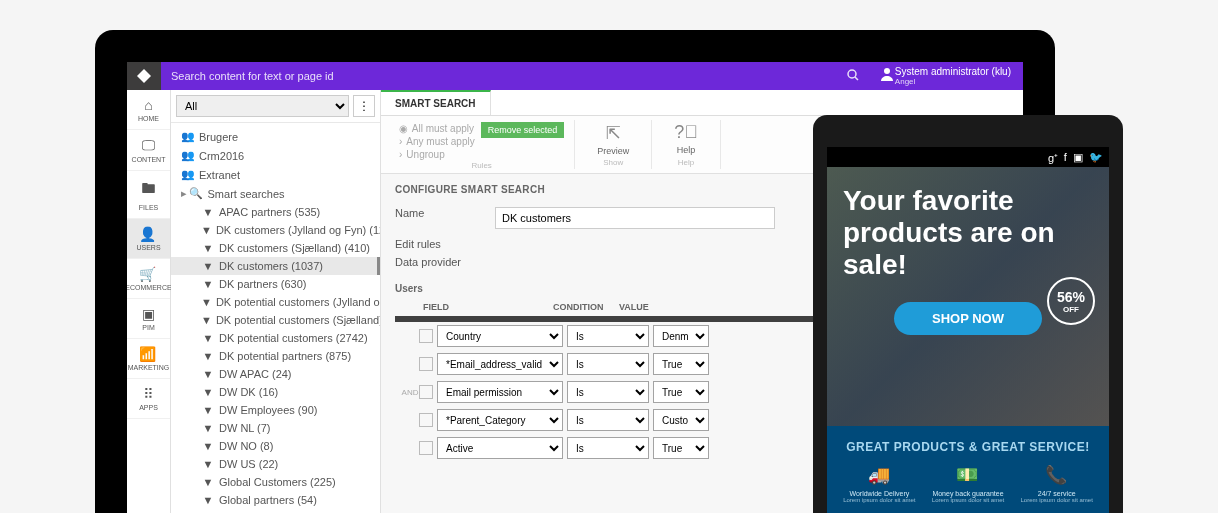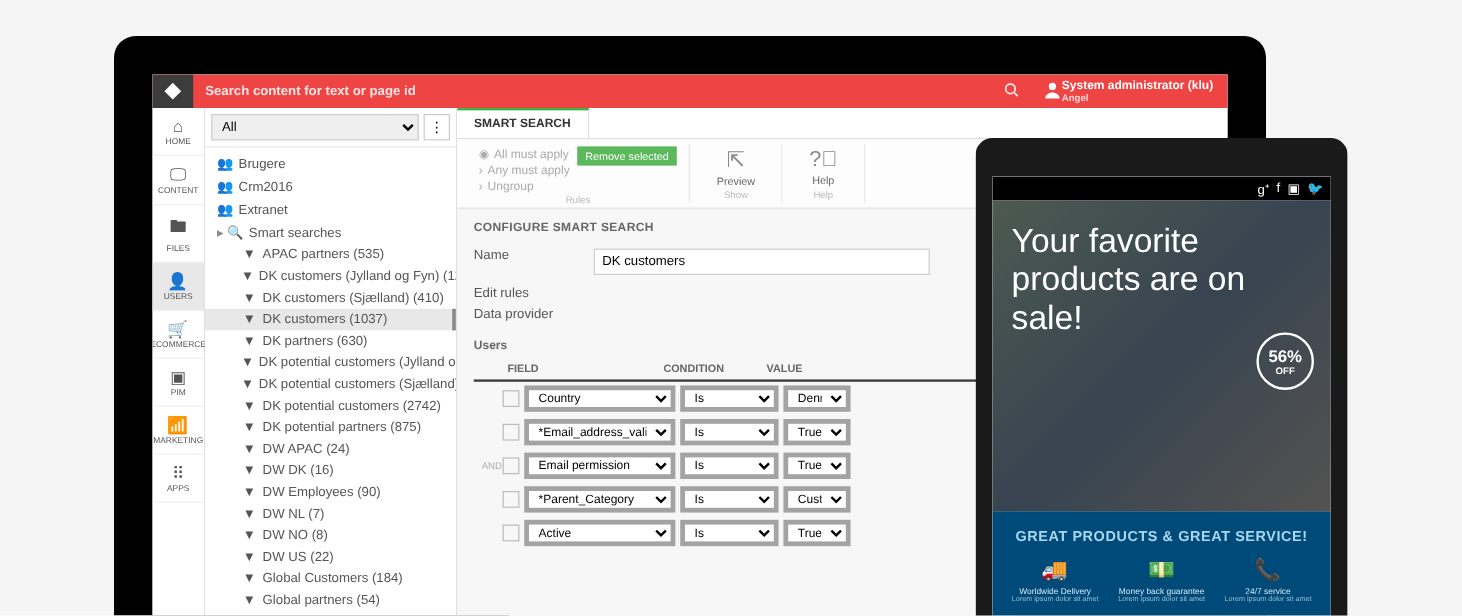--- a/index.html
+++ b/index.html
@@ -3,25 +3,25 @@
 <meta charset="utf-8">
 <style>
 * { box-sizing: border-box; margin: 0; padding: 0; font-family: Arial, sans-serif; }
 body { background: #f5f5f5; width: 1218px; height: 513px; overflow: hidden; position: relative; }
 
 
 .laptop-frame { position: absolute; left: 95px; top: 30px; width: 960px; height: 483px; background: #000; border-radius: 18px 18px 0 0; padding: 32px 32px 0 32px; }
 .laptop-screen { background: #fff; width: 100%; height: 100%; overflow: hidden; display: flex; flex-direction: column; }
 
 
-.topbar { background: #ef4444; height: 28px; display: flex; align-items: center; color: #fff; font-size: 11px; font-weight: bold; }
+.topbar { background: #6d28d9; height: 28px; display: flex; align-items: center; color: #fff; font-size: 11px; }
 .topbar .logo { width: 34px; height: 28px; background: #3d3c3c; display: flex; align-items: center; justify-content: center; }
 .topbar .search { flex: 1; padding: 0 10px; opacity: 0.85; display: flex; align-items: center; }
 .topbar .search-icon { margin-left: auto; padding-right: 10px; }
-.topbar .user { display: flex; align-items: flex-end; padding-right: 12px; gap: 0; }
+.topbar .user { display: flex; align-items: flex-start; padding-right: 12px; gap: 0; }
 
 
 .main { flex: 1; display: flex; overflow: hidden; }
 
 
 .rail { width: 44px; background: #fff; border-right: 1px solid #e0e0e0; display: flex; flex-direction: column; }
 .rail-item { display: flex; flex-direction: column; align-items: center; justify-content: center; padding: 7px 0; font-size: 7px; color: #555; cursor: pointer; border-bottom: 1px solid #f0f0f0; }
 .rail-item.active { background: #e8e8e8; }
 .rail-item .ricon { font-size: 14px; margin-bottom: 2px; }
 
@@ -53,41 +53,41 @@
 
 .config { padding: 10px 14px; font-size: 11px; color: #555; overflow-y: auto; flex: 1; }
 .config h3 { font-size: 10px; font-weight: bold; color: #666; margin-bottom: 8px; text-transform: uppercase; letter-spacing: 0.3px; }
 .config-row { display: flex; align-items: flex-start; margin-bottom: 6px; margin-top: 12px; }
 .config-label { width: 100px; font-size: 11px; color: #555; }
 .config-input { flex: 1; height: 22px; border: 1px solid #ccc; padding: 0 6px; font-size: 11px; max-width: 280px; }
 .config-link { color: #555; font-size: 11px; padding: 3px 0; }
 
 .rules-section { margin-top: 12px; }
 .rules-section .label { font-size: 10px; font-weight: bold; color: #666; margin-bottom: 4px; }
-.rules-header { display: flex; font-size: 9px; font-weight: bold; color: #666; padding: 4px 0 4px 28px; border-bottom: 2px solid #404040; }
+.rules-header { display: flex; font-size: 9px; font-weight: bold; color: #666; padding: 4px 0 4px 28px; border-bottom: 6px solid #404040; }
 .rules-header .col-f { width: 130px; }
 .rules-header .col-c { width: 66px; }
-.rules-header .col-v { width: 60px; margin-left: 20px; }
+.rules-header .col-v { width: 60px; }
 .rule-row { display: flex; align-items: center; padding: 3px 0 3px 6px; font-size: 10px; }
 .rule-row .and-label { width: 18px; font-size: 8px; color: #aaa; text-align: center; }
 .rule-row .cb { width: 14px; height: 14px; border: 1px solid #bbb; margin-right: 4px; }
-.rule-row select, .rule-row .val { height: 22px; border: 4px solid #a3a3a3; font-size: 10px; padding: 0 4px; background: #fff; }
+.rule-row select, .rule-row .val { height: 22px; border: 1px solid #a3a3a3; font-size: 10px; padding: 0 4px; background: #fff; }
 .rule-row .field { width: 126px; margin-right: 4px; }
 .rule-row .cond { width: 82px; margin-right: 4px; }
 .rule-row .val { width: 56px; }
 
 .add-rule-wrap { display: flex; justify-content: flex-end; margin-top: 18px; margin-right: 12px; }
 .add-rule { background: #5cb85c; color: #fff; border: none; font-size: 9px; padding: 5px 8px; display: flex; align-items: center; gap: 3px; }
 
 
 .mobile-frame { position: absolute; right: 95px; top: 115px; width: 310px; height: 398px; background: #1a1a1a; border-radius: 14px 14px 0 0; padding: 32px 14px 0 14px; }
 .mobile-screen { background: #fff; width: 100%; height: 100%; overflow: hidden; display: flex; flex-direction: column; position: relative; }
 .mobile-top { background: #000; height: 20px; display: flex; justify-content: flex-end; align-items: center; padding: 0 6px; gap: 6px; color: #fff; font-size: 11px; }
 .mobile-hero { flex: 1; background: linear-gradient(rgba(40,50,60,0.55), rgba(40,50,60,0.55)), linear-gradient(135deg, #7a8a6a 0%, #4a5a6a 50%, #8a7a6a 100%); position: relative; display: flex; flex-direction: column; align-items: center; color: #fff; padding: 18px 16px 12px 16px; }
-.mobile-hero h1 { font-size: 28px; font-weight: normal; line-height: 1.15; text-align: left; width: 100%; }
+.mobile-hero h1 { font-size: 28px; font-weight: bold; line-height: 1.15; text-align: left; width: 100%; }
 .badge-off { position: absolute; right: 14px; top: 110px; width: 48px; height: 48px; border: 2px solid #fff; border-radius: 50%; display: flex; flex-direction: column; align-items: center; justify-content: center; font-size: 14px; font-weight: bold; }
 .badge-off .sm { font-size: 8px; }
 .shop-btn { background: #1f9cd8; color: #fff; border: none; border-radius: 18px; padding: 9px 38px; font-size: 13px; font-weight: bold; margin-top: 20px; }
 .mobile-band { background: #004a7a; color: #a8d8f0; padding: 14px 8px 10px 8px; text-align: center; }
 .mobile-band h2 { font-size: 12px; letter-spacing: 0.5px; margin-bottom: 10px; }
 .mobile-cols { display: flex; justify-content: space-around; }
 .mobile-col { display: flex; flex-direction: column; align-items: center; font-size: 7px; color: #cde8f5; flex: 1; }
 .mobile-col .micon { font-size: 18px; margin-bottom: 4px; color: #cde8f5; }
 .mobile-col .sub { font-size: 6px; opacity: 0.7; }
 </style>
@@ -243,21 +243,21 @@
             <div class="tree-item level2">
               <span class="ticon">▼</span>
               <span>DW NO (8)</span>
             </div>
             <div class="tree-item level2">
               <span class="ticon">▼</span>
               <span>DW US (22)</span>
             </div>
             <div class="tree-item level2">
               <span class="ticon">▼</span>
-              <span>Global Customers (184)</span>
+              <span>Global Customers (225)</span>
             </div>
             <div class="tree-item level2">
               <span class="ticon">▼</span>
               <span>Global partners (54)</span>
             </div>
           </div>
       </div>
 
       <div class="content">
         <div class="tab-strip">
@@ -375,20 +375,21 @@
       <span>f</span>
       <span>▣</span>
       <span>🐦</span>
     </div>
     <div class="mobile-hero">
       <h1>Your favorite products are on sale!</h1>
       <div class="badge-off">
         <span>56%</span>
         <span class="sm">OFF</span>
       </div>
+      <button class="shop-btn">SHOP NOW</button>
     </div>
     <div class="mobile-band">
       <h2>GREAT PRODUCTS &amp; GREAT SERVICE!</h2>
       <div class="mobile-cols" id="mobile-cols">
           <div class="mobile-col">
             <span class="micon">🚚</span>
             <span>Worldwide Delivery</span>
             <span class="sub">Lorem ipsum dolor sit amet</span>
           </div>
           <div class="mobile-col">

